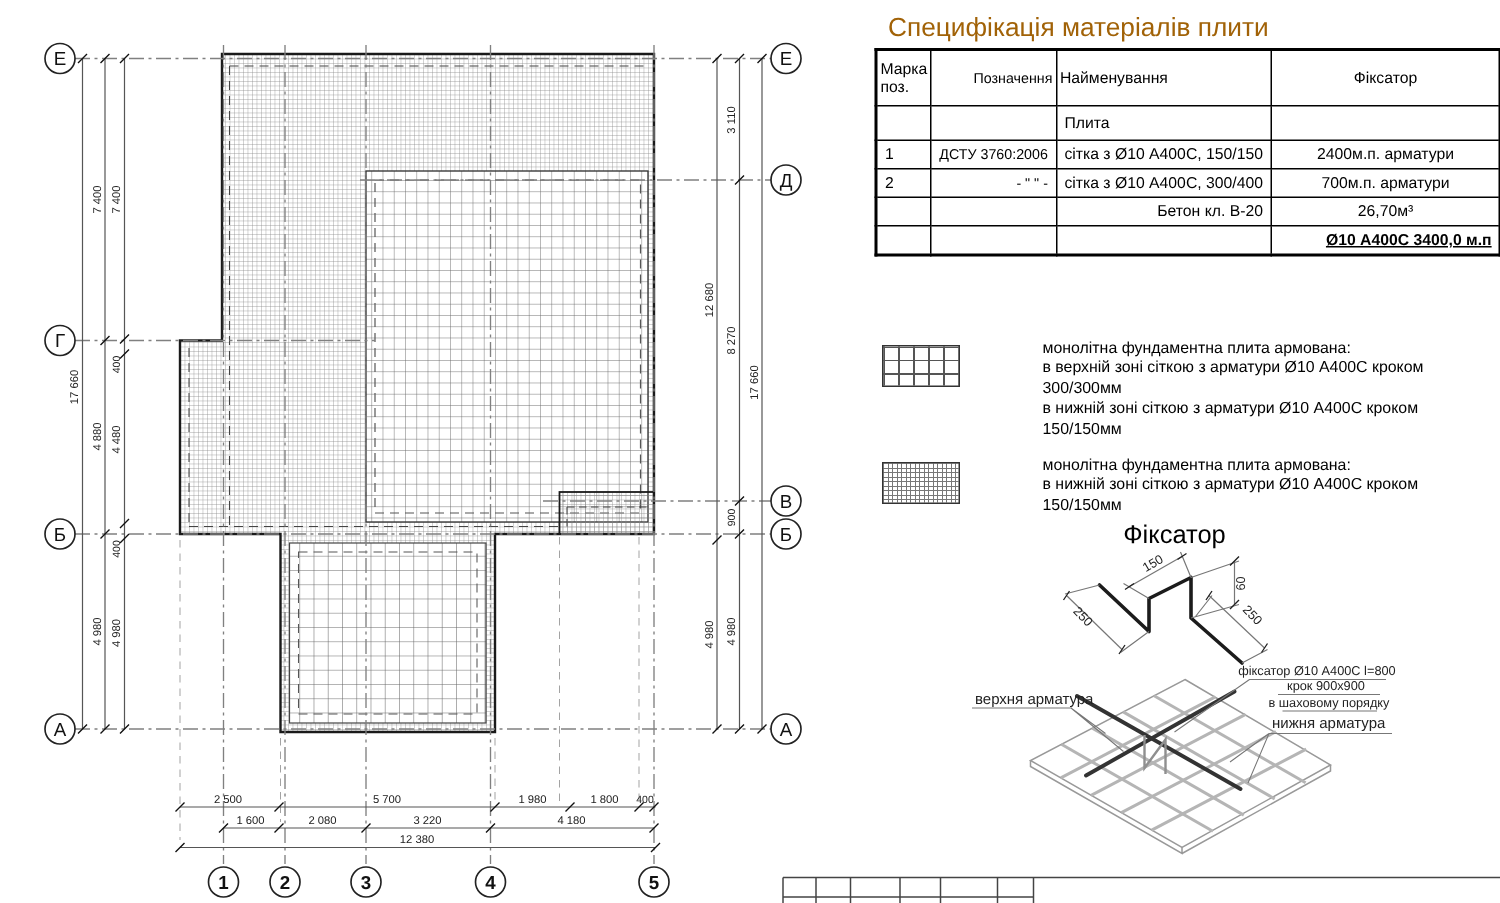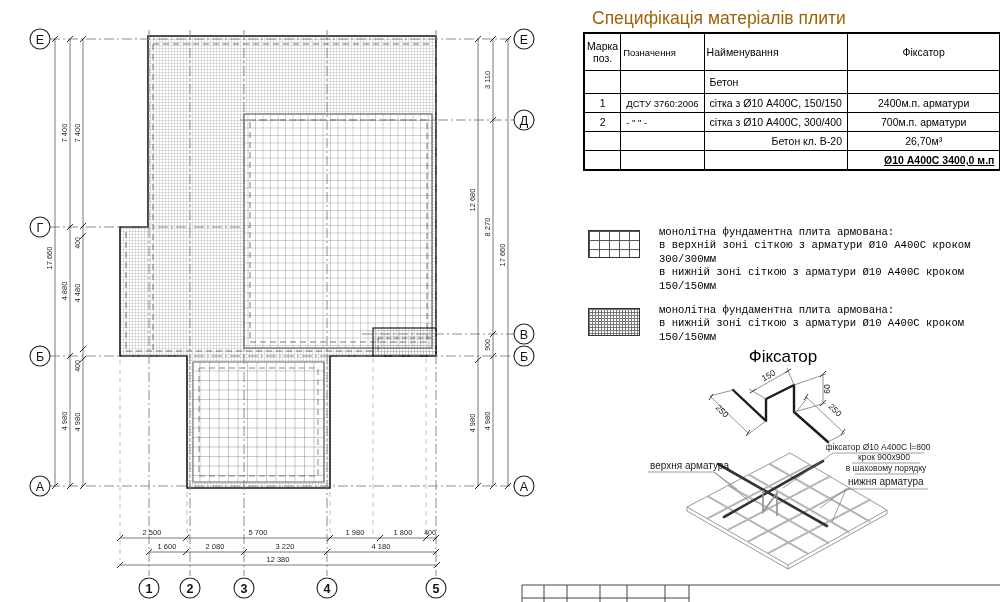--- a/index.html
+++ b/index.html
@@ -15,36 +15,36 @@
   .detTitle{font-size:17px;fill:#000;}
   .spec-title{position:absolute;left:592px;top:8px;font-size:17.5px;color:#a16207;}
   .spec-table{position:absolute;left:583px;top:32px;border-collapse:collapse;
               table-layout:fixed;font-size:10.5px;color:#000;}
   .spec-table,.spec-table td,.spec-table th{border:1px solid #000;}
   .spec-table{border:2px solid #000;}
   .spec-table th{font-weight:normal;padding:1px 2px;}
   .spec-table td{padding:0 5px;height:18px;white-space:nowrap;overflow:hidden;}
   .spec-table tr.hdr th{height:34px;}
   .spec-table tr.sub td{height:22px;}
-  .c-mark{width:38px;text-align:center;margin-top:12px;}
-  .c-des{width:77px;text-align:left;font-size:9.5px;}
+  .c-mark{width:38px;text-align:left;margin-top:12px;}
+  .c-des{width:77px;text-align:right;font-size:9.5px;}
   .c-name{width:145px;text-align:left;}
   .c-qty{width:143px;text-align:center;}
   td.al-r{text-align:right;}
   td.tot{font-weight:bold;text-decoration:underline;padding-left:36px;}
   .legend{position:absolute;left:585px;top:226px;width:412px;}
   .leg-row{position:relative;margin-bottom:11px;min-height:32px;}
   .leg-swatch{position:absolute;left:3px;top:4px;width:50px;height:26px;border:1.4px solid #333;}
   .sw-coarse{background:
      repeating-linear-gradient(to right,#555 0,#555 .8px,transparent .8px,transparent 10px),
      repeating-linear-gradient(to bottom,#555 0,#555 .8px,transparent .8px,transparent 9px);}
   .sw-fine{background:
      repeating-linear-gradient(to right,#777 0,#777 .6px,transparent .6px,transparent 3px),
      repeating-linear-gradient(to bottom,#777 0,#777 .6px,transparent .6px,transparent 3px);}
-  .leg-text{margin-left:74px;font-size:10.6px;line-height:13.4px;color:#000;font-family:Liberation Mono, monospace;}
+  .leg-text{margin-left:110px;font-size:10.6px;line-height:13.4px;color:#000;}
 </style>
 </head>
 <body>
 
 <div class="sheet">
 
   <svg style="left:0;top:0" width="540" height="602" viewBox="0 0 540 602">
     <defs>
       <pattern id="fineGrid" width="3" height="3" patternUnits="userSpaceOnUse">
         <path d="M0 0H3 M0 0V3" stroke="#8a8a8a" stroke-width="0.5" fill="none"></path>
@@ -184,21 +184,21 @@
     <tbody>
         <tr class="hdr">
       <th class="c-mark">Марка поз.</th>
       <th class="c-des">Позначення</th>
       <th class="c-name">Найменування</th>
       <th class="c-qty">Фіксатор</th>
     </tr>
     <tr class="sub">
       <td class="c-mark"></td>
       <td class="c-des"></td>
-      <td class="c-name">Бетон</td>
+      <td class="c-name">Плита</td>
       <td class="c-qty"></td>
     </tr>
     <tr>
       <td class="c-mark">1</td>
       <td class="c-des">ДСТУ 3760:2006</td>
       <td class="c-name">сітка з Ø10 А400С, 150/150</td>
       <td class="c-qty">2400м.п. арматури</td>
     </tr>
     <tr>
       <td class="c-mark">2</td>

